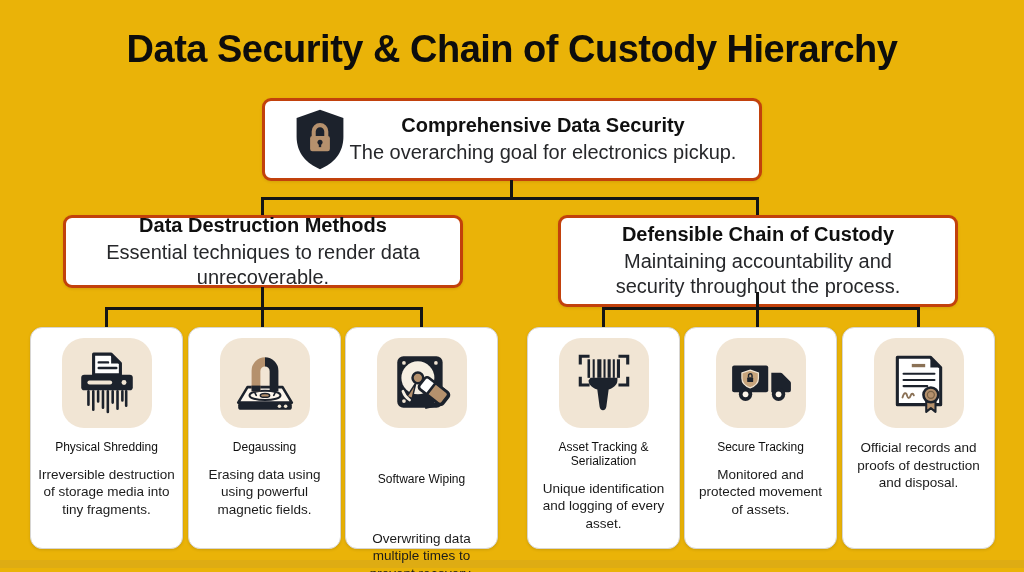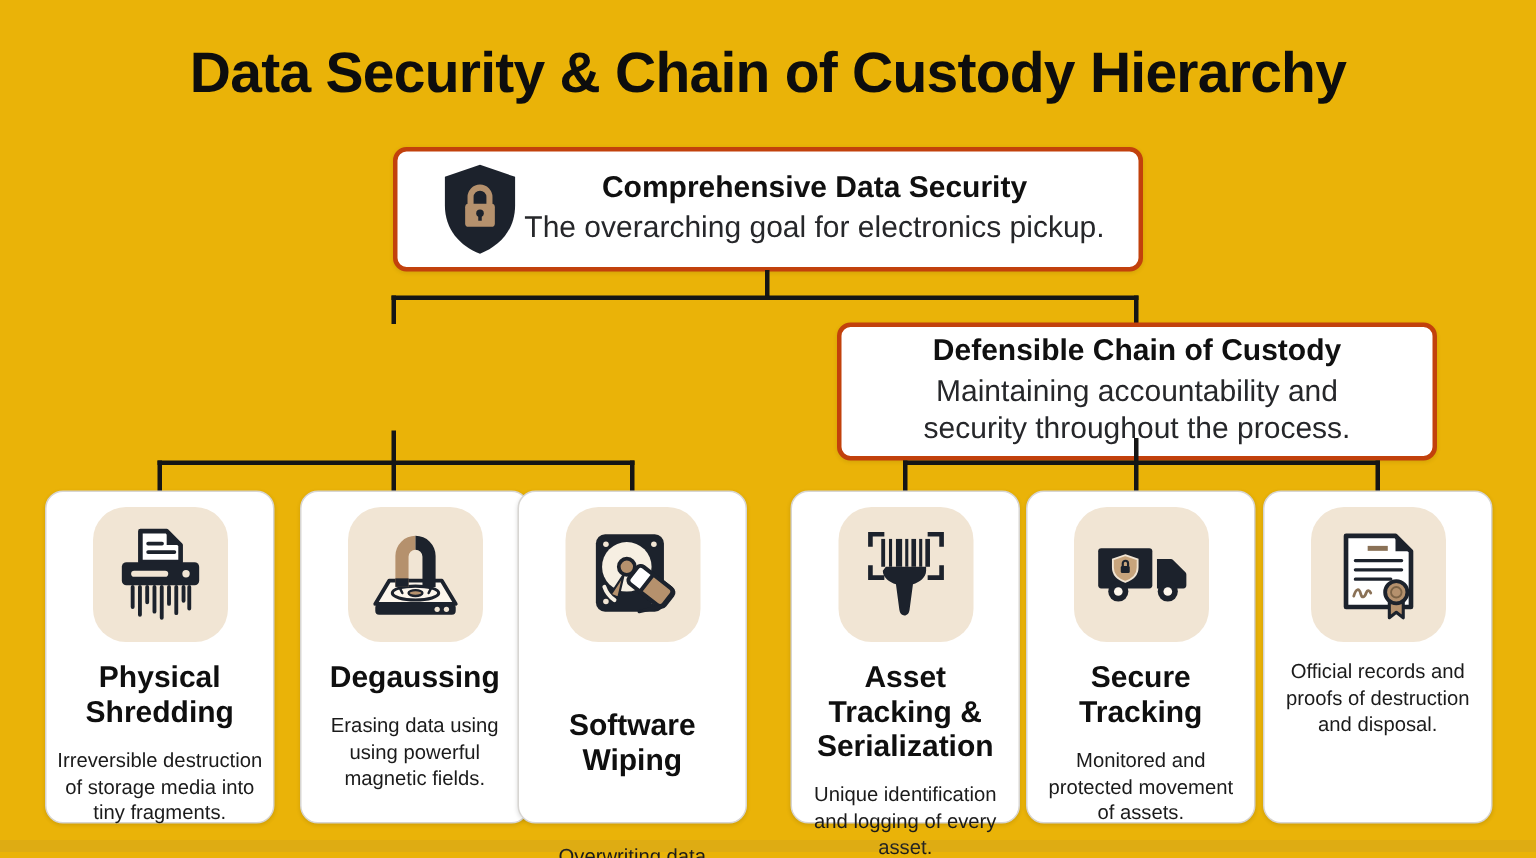--- a/index.html
+++ b/index.html
@@ -36,27 +36,27 @@
     box-shadow: 0 1px 3px rgba(0,0,0,0.12);
     display: flex; flex-direction: column; align-items: center;
     padding: 10px 7px 8px 7px; text-align: center;
   }
   .tile {
     width: 90px; height: 90px; border-radius: 22px; background: #f1e5d4;
     display: flex; align-items: center; justify-content: center;
     flex: 0 0 auto;
   }
   .card-title {
-    margin-top: 13px; font-size: 20px; font-weight: 700;
+    margin-top: 13px; font-size: 12px; font-weight: 400;
     line-height: 1.15; color: #0f0f0f;
   }
   .card-desc {
     margin-top: 11px; font-size: 13.5px; line-height: 1.3; color: #1b1b1b;
   }
-  .card1 { left: 30px; }  .card2 { left: 200px; } .card3 { left: 345px; gap: 32px; }
+  .card1 { left: 30px; }  .card2 { left: 188px; } .card3 { left: 345px; gap: 32px; }
   .card4 { left: 527px; } .card5 { left: 684px; } .card6 { left: 842px; }
   .bottom-band {
     position: absolute; left: 0; top: 560px; width: 1024px; height: 8px;
     background: rgba(120,120,115,0.10);
   }
 </style>
 </head>
 <body>
 
 <div class="canvas">
@@ -77,20 +77,24 @@
       <div class="node-title">Comprehensive Data Security</div>
       <div class="node-sub">The overarching goal for electronics pickup.</div>
     </div>
   </div>
 
   <div class="line" style="left:510px; top:180px; width:3px; height:20px;"></div>
   <div class="line" style="left:261px; top:197px; width:498px; height:3px;"></div>
   <div class="line" style="left:261px; top:197px; width:3px; height:19px;"></div>
   <div class="line" style="left:756px; top:197px; width:3px; height:19px;"></div>
 
+  <div class="node branch branch-left">
+    <div class="node-title">Data Destruction Methods</div>
+    <div class="node-sub">Essential techniques to render data unrecoverable.</div>
+  </div>
   <div class="node branch branch-right">
     <div class="node-title">Defensible Chain of Custody</div>
     <div class="node-sub">Maintaining accountability and security throughout the process.</div>
   </div>
 
   <div class="line" style="left:261px; top:287px; width:3px; height:41px;"></div>
   <div class="line" style="left:105px; top:307px; width:318px; height:3px;"></div>
   <div class="line" style="left:105px; top:307px; width:3px; height:21px;"></div>
   <div class="line" style="left:420px; top:307px; width:3px; height:21px;"></div>
 

